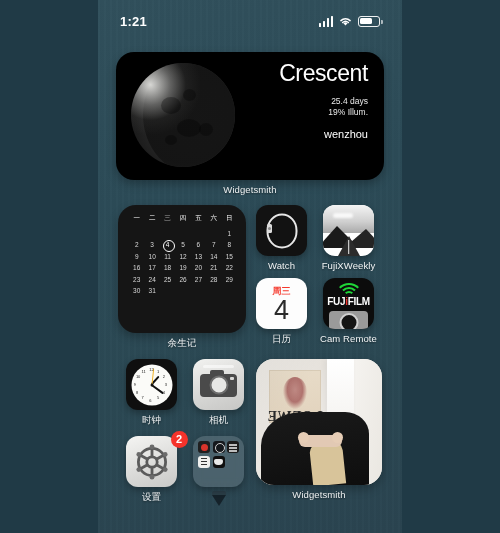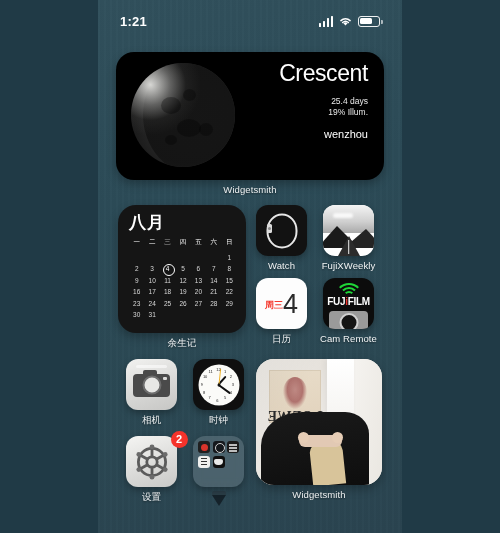--- a/index.html
+++ b/index.html
@@ -346,21 +346,21 @@
     width: 20px; height: 5px;
     background: rgba(255,255,255,0.8);
     border-radius: 3px;
     filter: blur(1px);
   }
 
   
   .ic-cal {
     background: #fdfdfd;
     display: flex;
-    flex-direction: row;
+    flex-direction: column;
     align-items: center;
     justify-content: center;
     text-align: right;
   }
   .ic-cal .wd {
     color: #f5392d;
     font-size: 9px;
     font-weight: bold;
     line-height: 1;
     margin-top: 4px;
@@ -755,21 +755,20 @@
           <div>19% Illum.</div>
         </div>
         <div class="moon-loc">wenzhou</div>
       </div>
     </div>
     <div class="label widget-label-moon">Widgetsmith</div>
 
     <div class="row-cal">
       <div>
         <div class="cal-widget">
-          <div class="cal-month">八月</div>
           <div class="cal-grid" id="cal-grid">
                 <div class="hd">一</div>
                 <div class="hd">二</div>
                 <div class="hd">三</div>
                 <div class="hd">四</div>
                 <div class="hd">五</div>
                 <div class="hd">六</div>
                 <div class="hd">日</div>
                 <div class="d"></div>
                 <div class="d"></div>
@@ -857,31 +856,20 @@
           </div>
           <div class="label">Cam Remote</div>
         </div>
       </div>
     </div>
 
     <div class="row-bottom">
       <div class="left-apps">
 
         <div class="app">
-          <div class="icon ic-camera">
-            <div class="strip"></div>
-            <div class="top"></div>
-            <div class="cbody"></div>
-            <div class="clens"></div>
-            <div class="flash"></div>
-          </div>
-          <div class="label">相机</div>
-        </div>
-
-        <div class="app">
           <div class="icon ic-clock">
             <div class="face" id="clock-face">
               <div class="hand hh"></div>
               <div class="hand mm"></div>
               <div class="hand ss"></div>
               <div class="pin"></div>
             <div class="num" style="left: 26.05px; top: 5.07661px;">1</div>
                   <div class="num" style="left: 31.7234px; top: 10.75px;">2</div>
                   <div class="num" style="left: 33.8px; top: 18.5px;">3</div>
                   <div class="num" style="left: 31.7234px; top: 26.25px;">4</div>
@@ -889,20 +877,31 @@
                   <div class="num" style="left: 18.3px; top: 34px;">6</div>
                   <div class="num" style="left: 10.55px; top: 31.9234px;">7</div>
                   <div class="num" style="left: 4.87661px; top: 26.25px;">8</div>
                   <div class="num" style="left: 2.8px; top: 18.5px;">9</div>
                   <div class="num" style="left: 4.87661px; top: 10.75px;">10</div>
                   <div class="num" style="left: 10.55px; top: 5.07661px;">11</div>
                   <div class="num" style="left: 18.3px; top: 3px;">12</div>
                 </div>
           </div>
           <div class="label">时钟</div>
+        </div>
+
+        <div class="app">
+          <div class="icon ic-camera">
+            <div class="strip"></div>
+            <div class="top"></div>
+            <div class="cbody"></div>
+            <div class="clens"></div>
+            <div class="flash"></div>
+          </div>
+          <div class="label">相机</div>
         </div>
 
         <div class="app-badged">
           <div class="badge">2</div>
           <div class="icon ic-settings">
             <svg class="gear" viewBox="0 0 100 100">
               <g fill="none" stroke="#5b5b5b" stroke-width="7">
                 <circle cx="50" cy="50" r="34"></circle>
                 <circle cx="50" cy="50" r="13"></circle>
                 <path d="M50 16 L50 37"></path>

